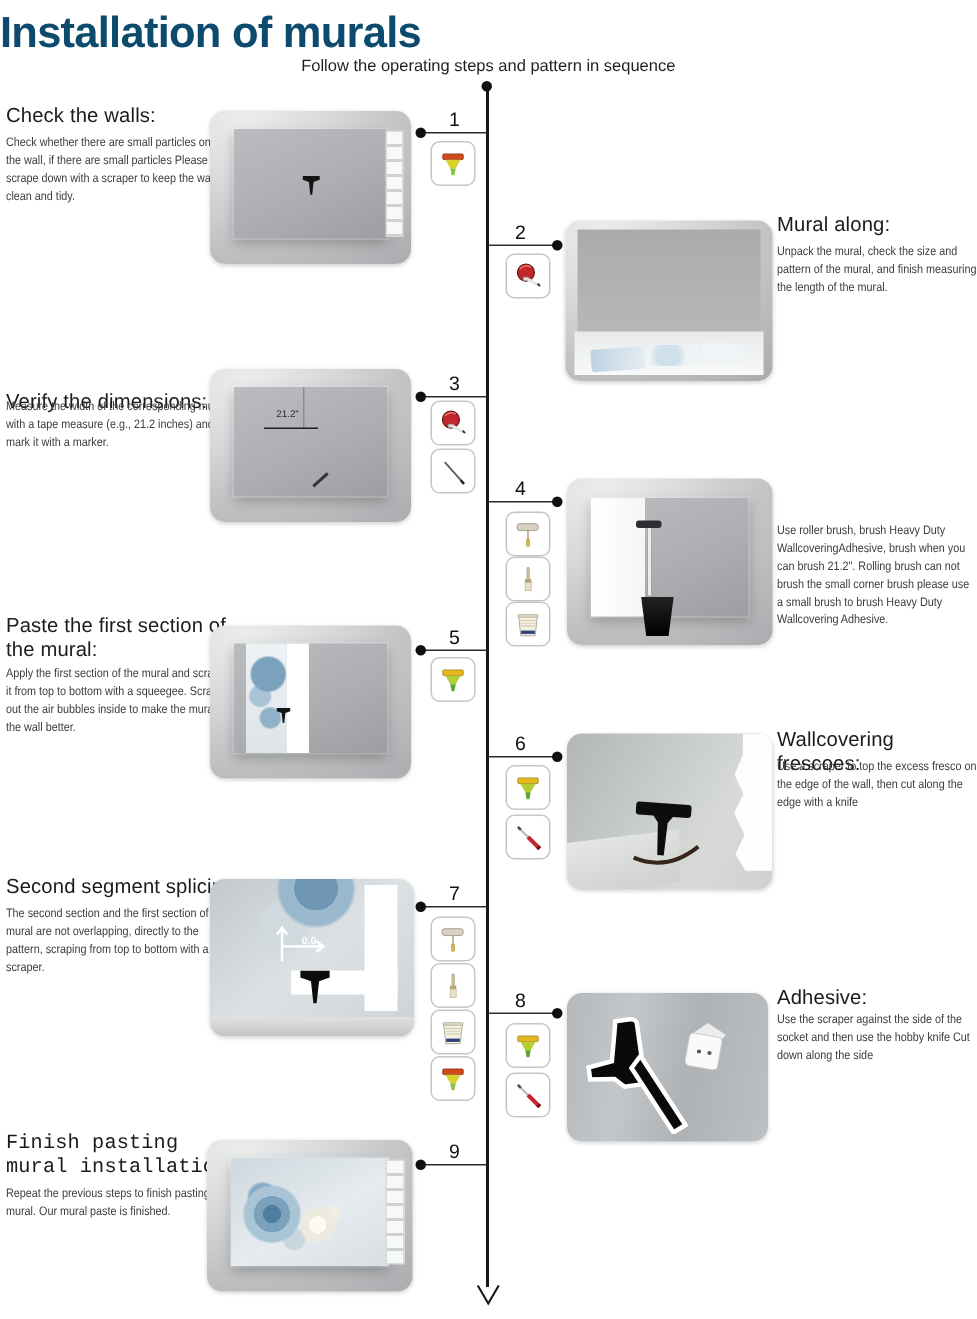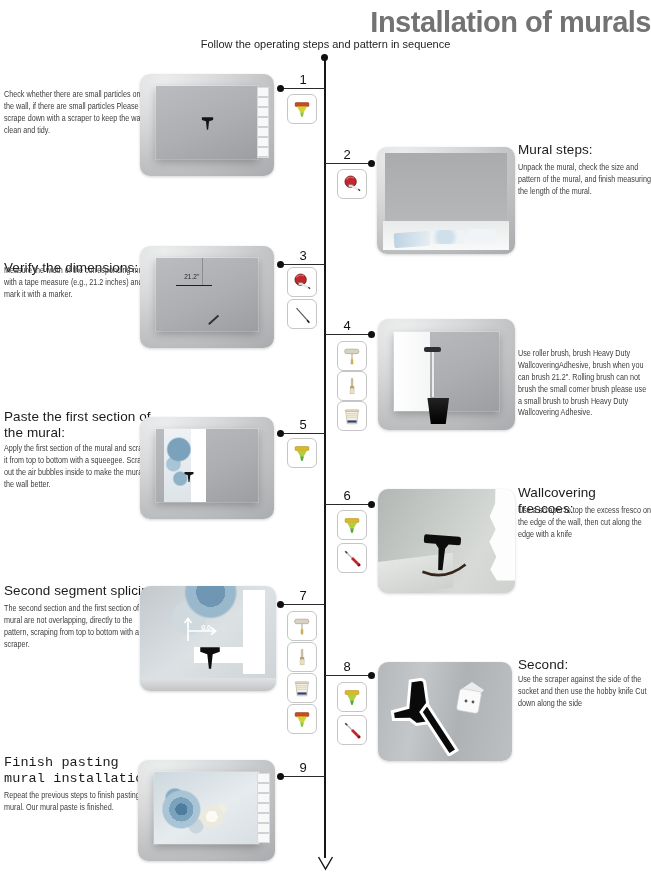--- a/index.html
+++ b/index.html
@@ -1,20 +1,20 @@
 <!DOCTYPE html>
 <html><head>
 <meta charset="utf-8">
 <style>
   html,body{margin:0;padding:0;background:#fff;}
   #canvas{position:relative;width:651px;height:879px;background:#fff;overflow:hidden;
           font-family:"Liberation Sans",sans-serif;color:#1a1a1a;}
   .abs{position:absolute;}
   
-  .title{left:0;right:0;top:6px;text-align:right;font-size:29px;font-weight:700;letter-spacing:-0.5px;color:#737373;}
+  .title{left:0;right:0;top:6px;text-align:left;font-size:29px;font-weight:700;letter-spacing:-0.5px;color:#0c4a6e;}
   .subtitle{left:0;right:0;top:38px;text-align:center;font-size:11px;color:#1f1f1f;}
   
   .vline{left:324px;top:57px;width:1.6px;height:801px;background:#161616;}
   .dot{width:7px;height:7px;border-radius:50%;background:#101010;}
   .hline{height:1.2px;background:#2a2a2a;}
   .num{width:44px;text-align:center;font-size:13px;color:#111;}
   
   .h{font-size:13.5px;line-height:1.18;color:#1b1b1b;letter-spacing:0.1px;}
   .b{font-size:8.2px;line-height:1.45;color:#3c3c3c;transform:scaleX(0.88);transform-origin:0 0;letter-spacing:0;}
   
@@ -110,37 +110,38 @@
   <div class="abs dot" style="left:368px;top:331px;"></div>
 
   <div class="abs num" style="left:325px;top:488px;">6</div>
   <div class="abs hline" style="left:325px;top:504px;width:46px;"></div>
   <div class="abs dot" style="left:368px;top:501px;"></div>
 
   <div class="abs num" style="left:325px;top:659px;">8</div>
   <div class="abs hline" style="left:325px;top:675px;width:46px;"></div>
   <div class="abs dot" style="left:368px;top:672px;"></div>
 
+  <div class="abs h" style="left:4px;top:69px;width:160px;">Check the walls:</div>
   <div class="abs b" style="left:4px;top:89px;width:168px;">Check whether there are small particles on the wall, if there are small particles Please scrape down with a scraper to keep the wall clean and tidy.</div>
   <div class="room" style="left:140px;top:74px;width:134px;height:102px;">
     <div class="wall"></div>
     <svg class="tglyph" style="left:45%;top:40%;width:15px;height:17px;" viewBox="0 0 24 26">
       <path d="M3 3 h18 v4.2 L14.5 9.5 L13 23 h-2 L9.5 9.5 L3 7.2 z" fill="#141414"></path>
       </svg>
     <div class="ladder"></div>
   </div>
   <div class="tool" style="left:287px;top:94px;">
     <svg viewBox="0 0 24 24">
         <rect x="4.5" y="5" width="15" height="4.2" rx="1" fill="#d2491e" stroke="#7a2a0e" stroke-width="0.5"></rect>
         <polygon points="6.5,9.2 17.5,9.2 14,15.5 10,15.5" fill="#d6d42c"></polygon>
         <polygon points="10,15.5 14,15.5 13,20.5 11,20.5" fill="#8bc53f"></polygon>
       </svg>
   </div>
 
-  <div class="abs h" style="left:518px;top:142px;width:130px;">Mural steps:</div>
+  <div class="abs h" style="left:518px;top:142px;width:130px;">Mural along:</div>
   <div class="abs b" style="left:518px;top:162px;width:152px;">Unpack the mural, check the size and pattern of the mural, and finish measuring the length of the mural.</div>
   <div class="room" style="left:377px;top:147px;width:138px;height:107px;">
     <div class="flatwall"></div>
     <div class="floor"></div>
     <div class="tile" style="left:12%;bottom:7%;width:26%;height:14%;background:linear-gradient(100deg,#bcd2e2,#e7eef3);transform:rotate(-4deg);"></div>
     <div class="tile" style="left:40%;bottom:9%;width:24%;height:13%;background:radial-gradient(circle at 40% 50%,#cfe0ea 0 35%,#eef3f6 60%);"></div>
     <div class="tile" style="left:66%;bottom:11%;width:20%;height:12%;background:#f1f4f6;transform:rotate(3deg);"></div>
   </div>
   <div class="tool" style="left:337px;top:169px;">
     <svg viewBox="0 0 24 24">
@@ -295,21 +296,21 @@
       </svg>
   </div>
   <div class="tool" style="left:287px;top:704px;">
     <svg viewBox="0 0 24 24">
         <rect x="4.5" y="5" width="15" height="4.2" rx="1" fill="#d2491e" stroke="#7a2a0e" stroke-width="0.5"></rect>
         <polygon points="6.5,9.2 17.5,9.2 14,15.5 10,15.5" fill="#d6d42c"></polygon>
         <polygon points="10,15.5 14,15.5 13,20.5 11,20.5" fill="#8bc53f"></polygon>
       </svg>
   </div>
 
-  <div class="abs h" style="left:518px;top:657px;width:133px;">Second:</div>
+  <div class="abs h" style="left:518px;top:657px;width:133px;">Adhesive:</div>
   <div class="abs b" style="left:518px;top:674px;width:152px;">Use the scraper against the side of the socket and then use the hobby knife Cut down along the side</div>
   <div class="room closeup8" style="left:378px;top:662px;width:134px;height:99px;">
     <svg class="abs" style="left:4%;top:8%;" width="110" height="86" viewBox="0 0 110 86">
       <path d="M30 10 h10 a4 4 0 0 1 4 4 v36 a4 4 0 0 1 -4 4 h-10 l-6 -6 -16 -2 v-8 l16 -2 z" fill="#0a0a0a" stroke="#ffffff" stroke-width="3" transform="rotate(-8 35 30)"></path>
       <path d="M44 34 L74 80 l-8 5 L38 42 z" fill="#0a0a0a" stroke="#ffffff" stroke-width="3"></path>
       </svg>
     <svg class="abs" style="left:52%;top:18%;" width="42" height="40" viewBox="0 0 42 40">
       <path d="M12 10 L24 2 L36 10 L30 16 z" fill="#ececec"></path>
       <rect x="10" y="10" width="22" height="22" rx="3" transform="rotate(10 21 21)" fill="#fafafa" stroke="#c9c9c9" stroke-width="0.6"></rect>
       <circle cx="18" cy="21" r="1.4" fill="#555"></circle>

